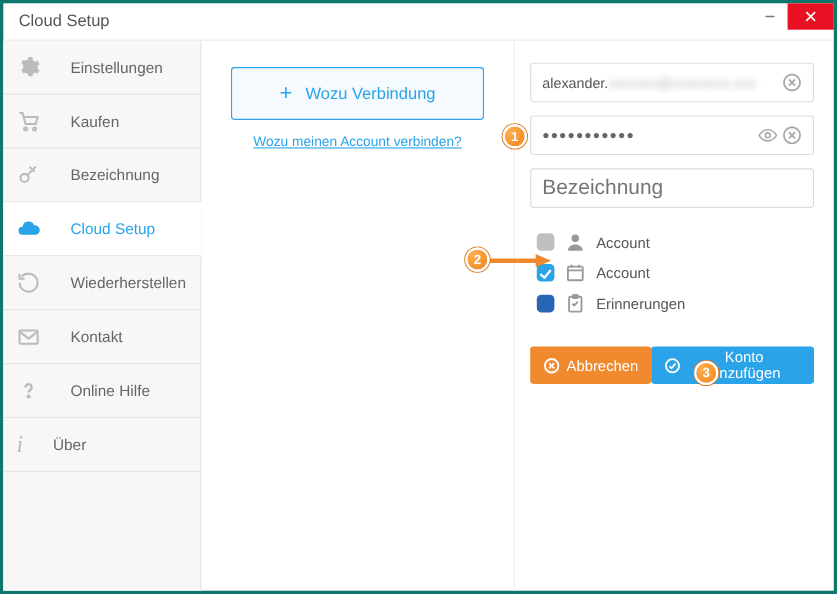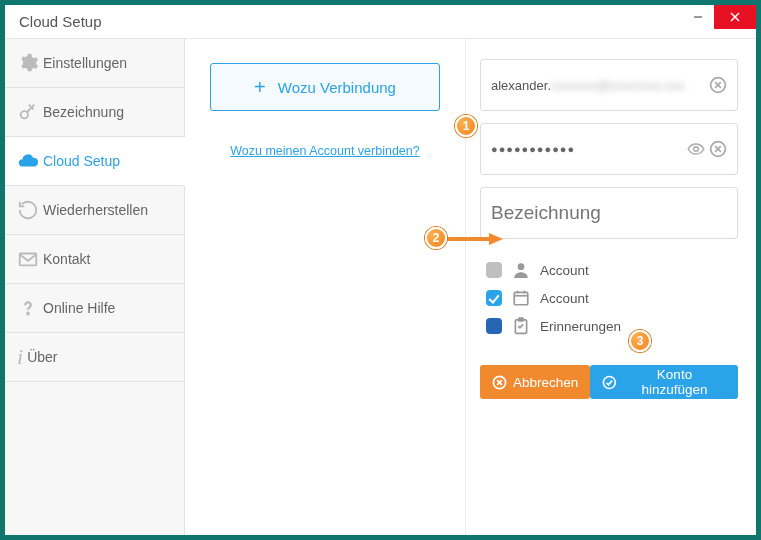--- a/index.html
+++ b/index.html
@@ -1,36 +1,36 @@
 <!DOCTYPE html>
 <html><head>
 <meta charset="utf-8">
 <style>
   * { box-sizing: border-box; margin: 0; padding: 0; font-family: "Segoe UI", Arial, sans-serif; }
   body { background: #fff; }
-  .window { width: 761px; height: 540px; border: 5px solid #0f766e; display: flex; flex-direction: column; position: relative; }
+  .window { width: 761px; height: 540px; border: 3px solid #0f766e; display: flex; flex-direction: column; position: relative; }
   .titlebar { height: 34px; display: flex; align-items: center; padding-left: 14px; border-bottom: 1px solid #e8e8e8; position: relative; }
   .titlebar-title { font-size: 15px; color: #555; }
   .titlebar-controls { position: absolute; right: 0; top: 0; display: flex; }
   .tb-btn { width: 32px; height: 24px; display: flex; align-items: center; justify-content: center; font-size: 14px; color: #777; }
   .tb-close { background: #e81123; color: #fff; width: 42px; }
   .body { flex: 1; display: flex; min-height: 0; }
   .sidebar { width: 180px; background: #f7f7f7; border-right: 1px solid #e3e3e3; }
-  .side-item { height: 49px; display: flex; align-items: center; padding-left: 12px; border-bottom: 1px solid #e3e3e3; color: #666; font-size: 14px; gap: 4px; cursor: pointer; }
+  .side-item { height: 49px; display: flex; align-items: center; padding-left: 12px; border-bottom: 1px solid #e3e3e3; color: #666; font-size: 14px; gap: 27px; cursor: pointer; }
   .side-item.active { background: #fff; color: #2aa3e8; border-right: 3px solid #fff; margin-right: -1px; }
   .side-item svg { width: 22px; height: 22px; flex-shrink: 0; }
   .side-item.active svg { color: #2aa3e8; }
   .side-icon { color: #bbb; display:flex; align-items:center; justify-content:center; }
   .side-item.active .side-icon { color:#2aa3e8; }
   .mid { flex: 1; border-right: 1px solid #eee; padding: 24px 24px 0 24px; display:flex; flex-direction:column; align-items:center; position:relative; }
   .new-conn { width: 230px; height: 48px; border: 1px solid #2aa3e8; border-radius: 3px; background: #f4fafe; color: #2aa3e8; display:flex; align-items:center; justify-content:center; gap:12px; font-size:15px; cursor:pointer; }
   .new-conn .plus { font-size:20px; font-weight:300; }
-  .help-link { margin-top: 33px; color:#2aa3e8; font-size:12.5px; text-decoration:underline; cursor:pointer; }
+  .help-link { margin-top: 13px; color:#2aa3e8; font-size:12.5px; text-decoration:underline; cursor:pointer; }
   .right { width: 290px; padding: 20px 18px 0 14px; display:flex; flex-direction:column; gap:12px; position:relative; }
-  .field { position:relative; border:1px solid #ddd; border-radius:3px; height:52px; display:flex; align-items:center; padding:0 10px; background:#fff; }
+  .field { position:relative; border:1px solid #ddd; border-radius:3px; height:36px; display:flex; align-items:center; padding:0 10px; background:#fff; }
   .field input { border:none; outline:none; flex:1; font-size:19px; color:#555; background:transparent; }
   .field .iconbtn { width:18px; height:18px; display:flex; align-items:center; justify-content:center; color:#aaa; cursor:pointer; margin-left:4px; }
   .blurred { filter: blur(3px); color:#bbb !important; }
   .sync-list { margin-top:10px; display:flex; flex-direction:column; gap:10px; padding-left:6px; }
   .sync-row { display:flex; align-items:center; gap:10px; font-size:13.5px; color:#555; }
   .chk { width:16px; height:16px; border-radius:4px; display:inline-block; }
   .chk.off { background:#bfbfbf; }
   .chk.blue { background:#2aa3e8; position:relative; }
   .chk.blue::after { content:""; position:absolute; left:3px; top:5px; width:8px; height:4px; border-left:2px solid #fff; border-bottom:2px solid #fff; transform:rotate(-50deg); }
   .chk.solid { background:#2766b5; }
@@ -70,20 +70,30 @@
   <div class="body">
 
     <div class="sidebar">
       <div class="side-item">
         <span class="side-icon">
           <svg viewBox="0 0 24 24" fill="currentColor">
               <path d="M12 8a4 4 0 100 8 4 4 0 000-8zm9 4a8.9 8.9 0 00-.1-1.3l2-1.6-2-3.4-2.4 1a9 9 0 00-2.2-1.3L15.8 2h-4l-.5 2.4a9 9 0 00-2.2 1.3l-2.4-1-2 3.4 2 1.6A8.9 8.9 0 006.6 12c0 .4 0 .9.1 1.3l-2 1.6 2 3.4 2.4-1a9 9 0 002.2 1.3l.5 2.4h4l.5-2.4a9 9 0 002.2-1.3l2.4 1 2-3.4-2-1.6c.1-.4.1-.9.1-1.3z"></path>
             </svg>
         </span>
         <span>Einstellungen</span>
+      </div>
+      <div class="side-item">
+        <span class="side-icon">
+          <svg viewBox="0 0 24 24" fill="none" stroke="currentColor" stroke-width="2">
+              <circle cx="9" cy="20" r="1.5"></circle>
+              <circle cx="18" cy="20" r="1.5"></circle>
+              <path d="M3 4h3l3 11h10l2-7H7"></path>
+            </svg>
+        </span>
+        <span>Kaufen</span>
       </div>
       <div class="side-item">
         <span class="side-icon">
           <svg viewBox="0 0 24 24" fill="none" stroke="currentColor" stroke-width="2">
               <circle cx="8" cy="15" r="4"></circle>
               <path d="M11 12l8-8m-3 3l2 2m-5-5l2 2"></path>
             </svg>
         </span>
         <span>Bezeichnung</span>
       </div>

